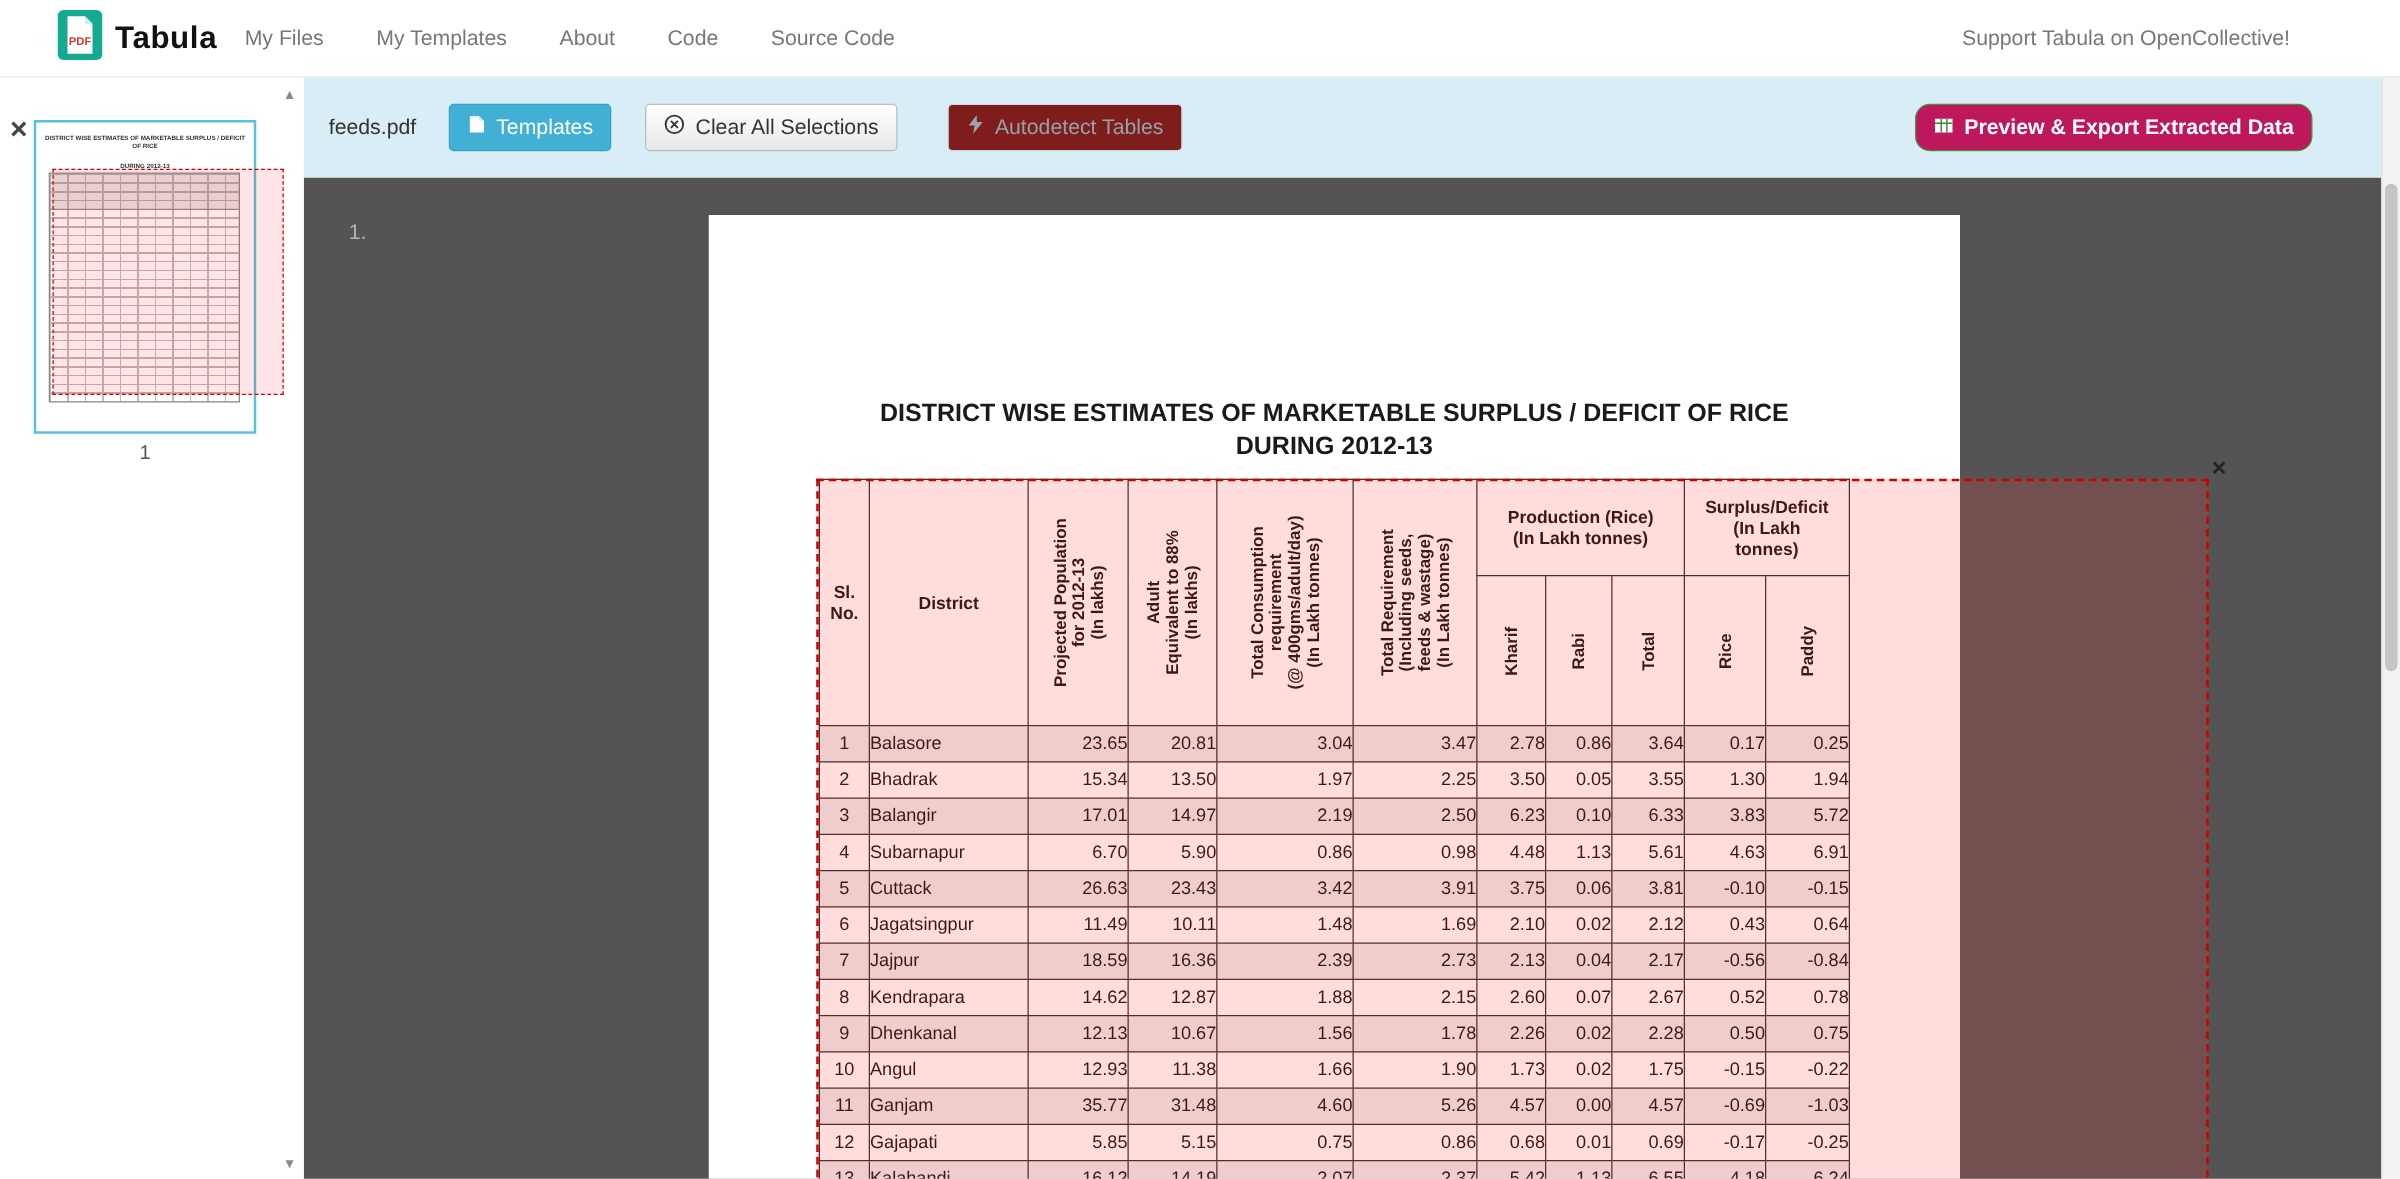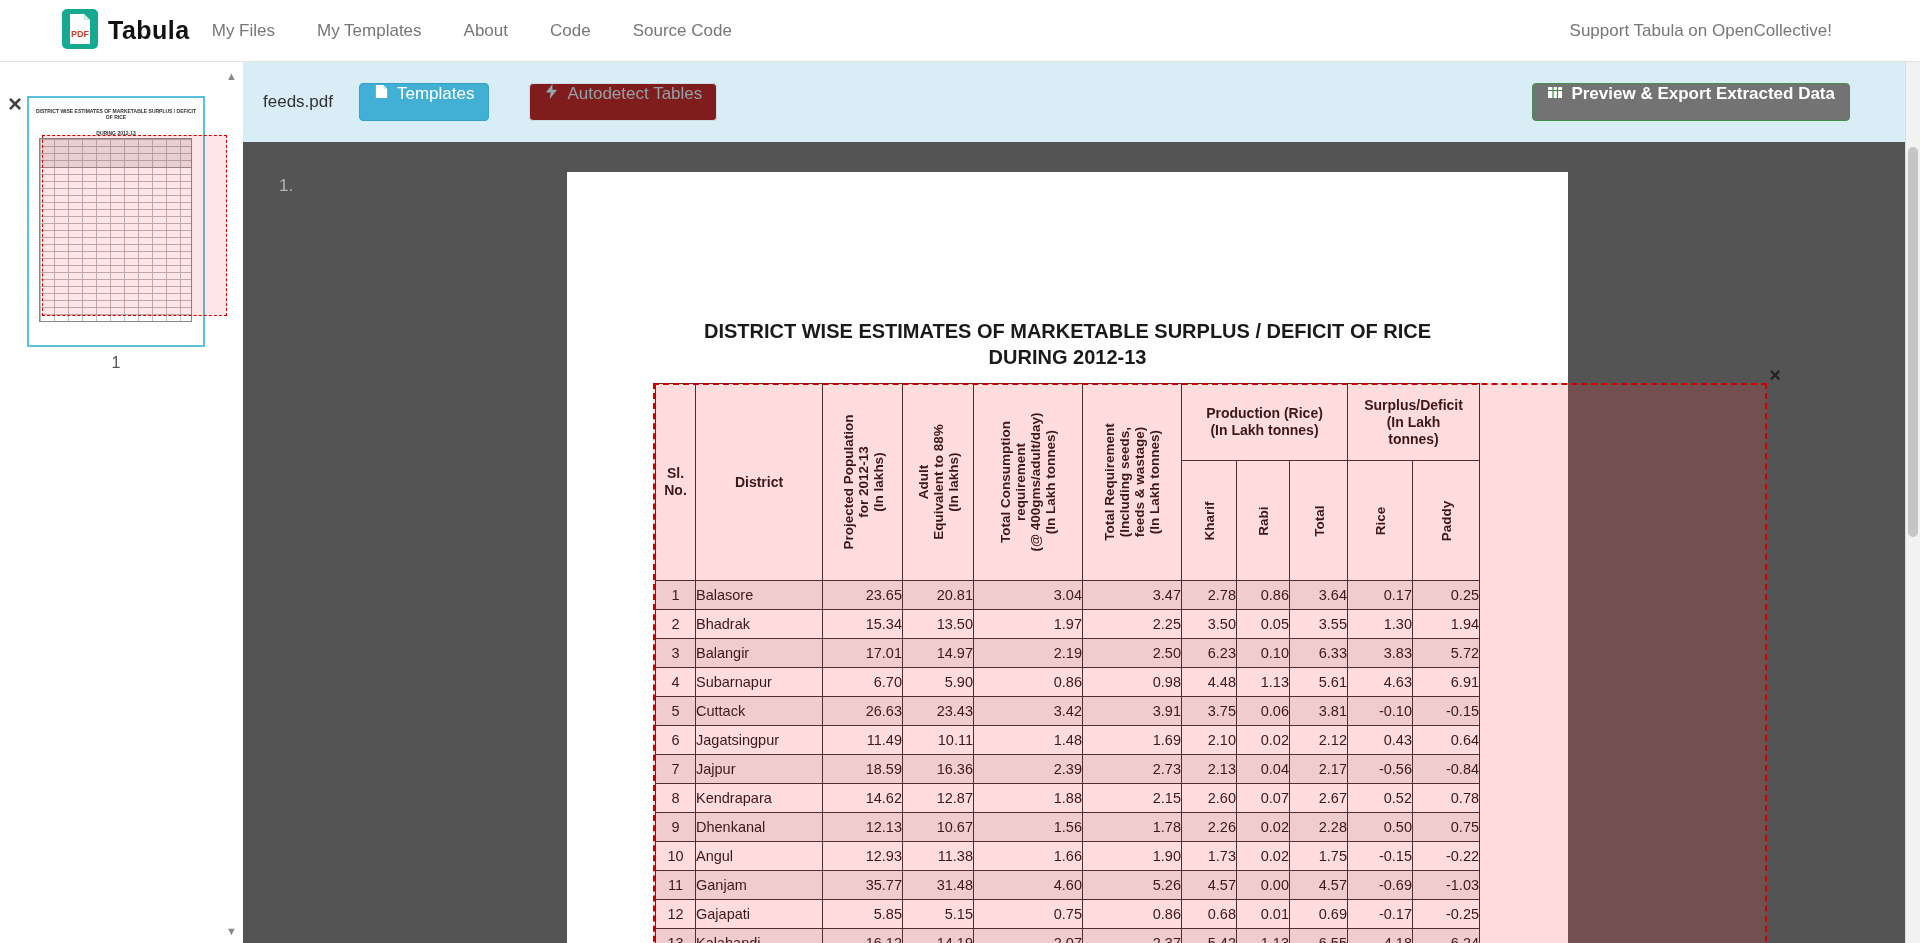--- a/index.html
+++ b/index.html
@@ -1,20 +1,20 @@
 <!DOCTYPE html>
 <html><head>
 <meta charset="utf-8">
 <style>
   html,body { margin:0; padding:0; width:1920px; height:943px; overflow:hidden;
               font-family:"Liberation Sans", sans-serif; background:#fff; }
 
   
   .navbar { position:absolute; top:0; left:0; width:1920px; height:62px; background:#fff;
-            border-bottom:1px solid #e3e3e3; display:flex; align-items:center; box-sizing:border-box; z-index:20;padding-left:16px; }
+            border-bottom:1px solid #e3e3e3; display:flex; align-items:center; box-sizing:border-box; z-index:20; }
   .brand { display:flex; align-items:center; margin-left:46px; gap:10px; cursor:pointer; }
   .brand-name { font-size:25px; font-weight:bold; color:#111; letter-spacing:0.5px;text-align:center; }
   .nav-links { display:flex; margin-left:22px; gap:42px; }
   .nav-link { color:#777; font-size:17px; cursor:pointer; white-space:nowrap; }
   .support-link { margin-left:auto; margin-right:88px; color:#777; font-size:17px; cursor:pointer; }
 
   
   .sidebar { position:absolute; left:0; top:62px; width:243px; bottom:0; background:#fff; z-index:5; }
   .sidebar-close { position:absolute; left:8px; top:30px; font-size:24px; color:#444; font-weight:bold;
                    line-height:1; cursor:pointer; }
@@ -30,27 +30,27 @@
   .thumb-table::before { content:""; position:absolute; left:0; top:0; right:0; height:28px;
         background:rgba(120,120,120,0.18); border-bottom:1px solid #909090; }
   .thumb-selection { position:absolute; left:13px; top:37px; width:183px; height:179px;
         border:1px dashed #d00000; background:rgba(255,0,0,0.10); }
   .thumb-pagenum { width:178px; text-align:center; margin-top:7px; color:#555; font-size:16px; }
 
   
   .toolbar { position:absolute; left:243px; top:62px; width:1677px; height:80px; background:#d9edf7;
              display:flex; align-items:center; box-sizing:border-box; padding:0 70px 0 20px; z-index:4; }
   .filename { font-size:17px; color:#333; margin-right:26px; white-space:nowrap; }
-  .btn { display:inline-flex; align-items:flex-start; gap:8px; height:38px; padding:0 14px; border-radius:4px;
+  .btn { display:inline-flex; align-items:center; gap:8px; height:38px; padding:0 14px; border-radius:4px;
          font-size:17px; box-sizing:border-box; border:1px solid transparent; cursor:pointer; white-space:nowrap; }
   .btn svg { flex:0 0 auto; }
   .btn-templates { background:#42b0d5; border-color:#34a2c7; color:#fff; }
   .btn-clear { background:linear-gradient(#ffffff,#e8e8e8); border-color:#bdbdbd; color:#333; margin-left:27px; }
   .btn-autodetect { background:#7f1d1d; border-color:#cfdbe2; color:#93a1a9; margin-left:40px; cursor:default; }
-  .btn-export { background:#737373; border-color:#478f47; color:#fff; font-weight:bold; margin-left:auto; }
+  .btn-export { background:#be185d; border-color:#478f47; color:#fff; font-weight:bold; margin-left:auto;border-radius:12px; }
 
   
   .canvas { position:absolute; left:243px; top:142px; right:15px; bottom:0; background:#545454; overflow:hidden; }
   .page-marker { position:absolute; left:36px; top:34px; color:#b3b3b3; font-size:17px; }
   .pdf-page { position:absolute; left:324px; top:30px; width:1001px; height:1400px; background:#fff; z-index:1; }
   .doc-title { position:absolute; top:146px; left:0; width:100%; text-align:center; font-weight:bold;
                font-size:20px; color:#1a1a1a; line-height:26px; }
 
   
   .pdf-table { position:absolute; left:88px; top:211px; width:824px; border-collapse:collapse;
@@ -130,20 +130,29 @@
   <button class="btn btn-templates">
     <span>
       <svg width="15" height="15" viewBox="0 0 16 16">
         <path d="M2 1h8l4 4v10H2z" fill="#fff"></path>
         <path d="M10 1l4 4h-4z" fill="#bfe4f0"></path>
       </svg>
     </span>
     <span>Templates</span>
   </button>
 
+  <button class="btn btn-clear">
+    <span>
+      <svg width="17" height="17" viewBox="0 0 16 16">
+        <circle cx="8" cy="8" r="6.6" fill="none" stroke="#333" stroke-width="1.4"></circle>
+        <path d="M5.4 5.4l5.2 5.2M10.6 5.4l-5.2 5.2" stroke="#333" stroke-width="1.4"></path>
+      </svg>
+    </span>
+    <span>Clear All Selections</span>
+  </button>
 
   <button class="btn btn-autodetect">
     <span>
       <svg width="15" height="15" viewBox="0 0 16 16">
         <polygon points="9,0 2,9 7,9 6,16 14,6 9,6" fill="#97a5ad"></polygon>
       </svg>
     </span>
     <span>Autodetect Tables</span>
   </button>
 

